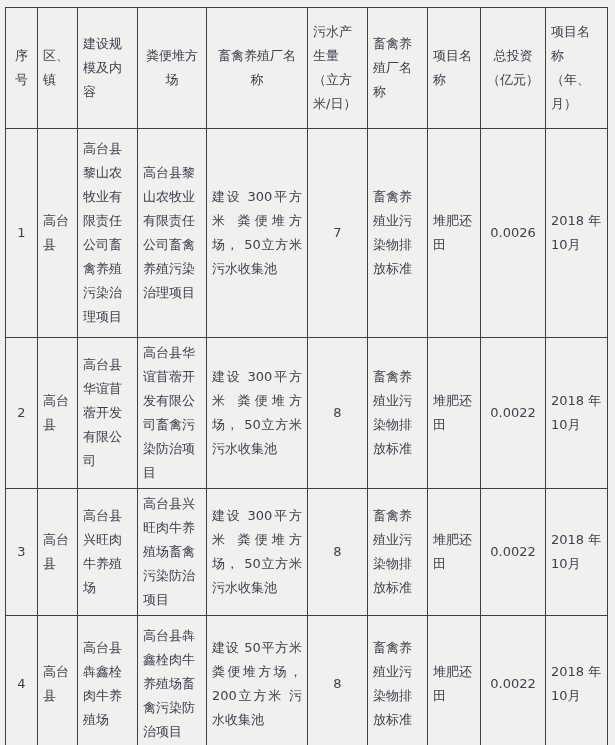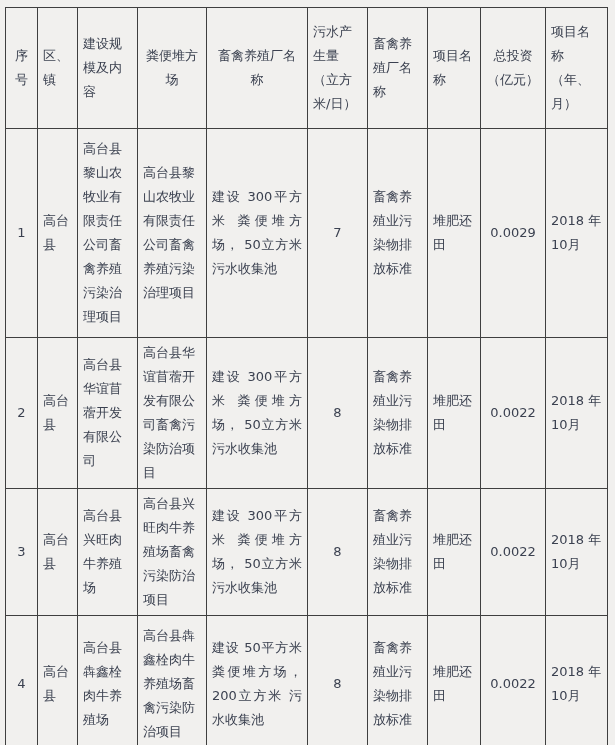--- a/index.html
+++ b/index.html
@@ -86,21 +86,21 @@
     <tbody>
         <tr>
           <td>1</td>
           <td>高台县</td>
           <td>高台县黎山农牧业有限责任公司畜禽养殖污染治理项目</td>
           <td>高台县黎山农牧业有限责任公司畜禽养殖污染治理项目</td>
           <td>建设  300平方米  粪便堆方场，  50立方米  污水收集池</td>
           <td>7</td>
           <td>畜禽养殖业污染物排放标准</td>
           <td>堆肥还田</td>
-          <td>0.0029</td>
+          <td>0.0026</td>
           <td>2018 年10月</td>
         </tr>
         <tr>
           <td>2</td>
           <td>高台县</td>
           <td>高台县华谊苜蓿开发有限公司</td>
           <td>高台县华谊苜蓿开发有限公司畜禽污染防治项目</td>
           <td>建设  300平方米  粪便堆方场，  50立方米  污水收集池</td>
           <td>8</td>
           <td>畜禽养殖业污染物排放标准</td>

